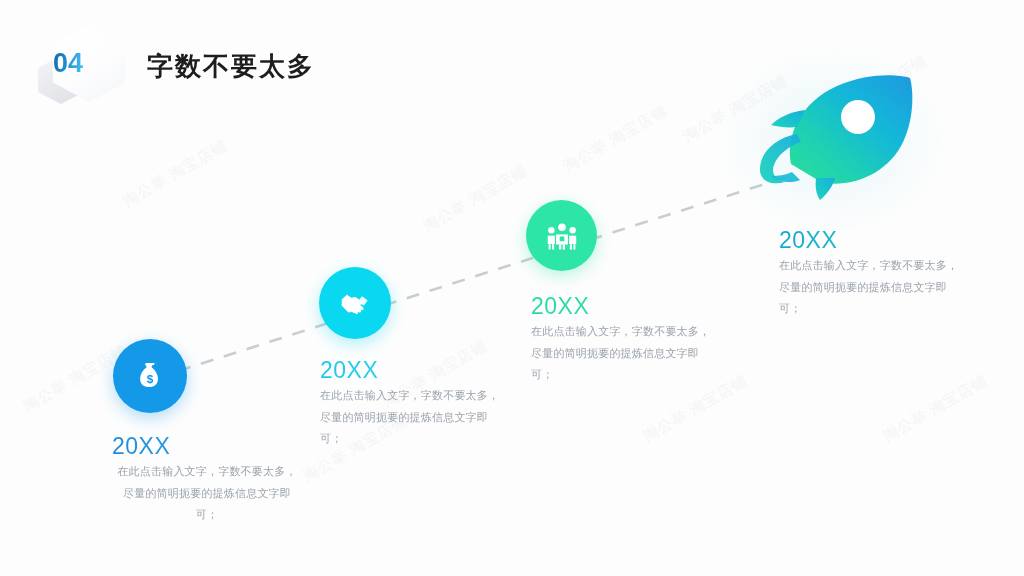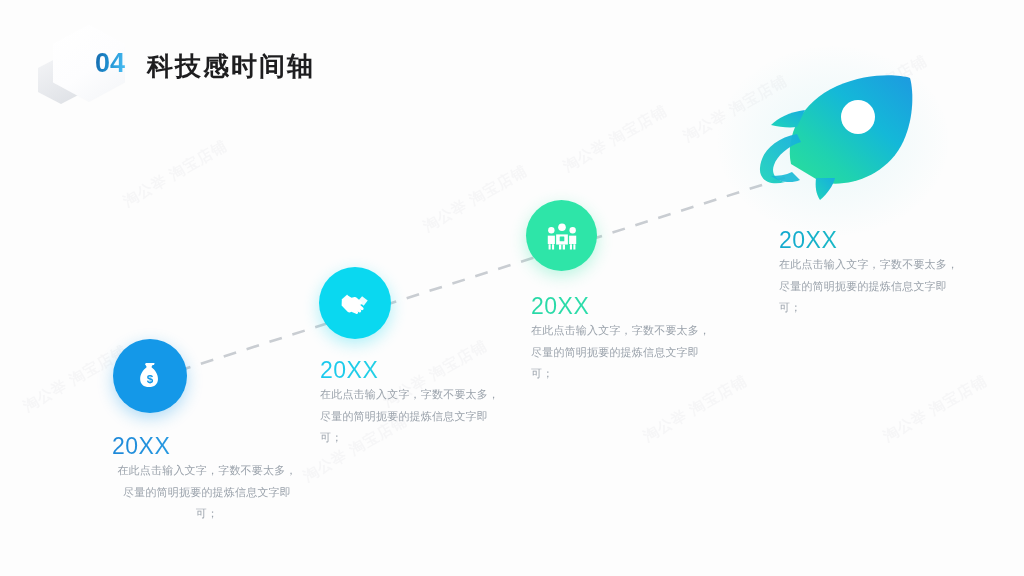--- a/index.html
+++ b/index.html
@@ -31,21 +31,21 @@
     position:absolute;left:2px;top:32px;width:46px;height:48px;
     background:linear-gradient(150deg,#f4f5f7 0%,#e6e8ec 60%,#dcdfe4 100%);
     clip-path:polygon(50% 0%,100% 25%,100% 75%,50% 100%,0% 75%,0% 25%);
     filter:drop-shadow(1px 2px 3px rgba(80,90,110,0.22));
   }
   .hex-lg{
     position:absolute;left:17px;top:0px;width:72px;height:78px;
     background:linear-gradient(145deg,#ffffff 0%,#fdfdfe 55%,#f3f5f8 100%);
     clip-path:polygon(50% 0%,100% 25%,100% 75%,50% 100%,0% 75%,0% 25%);
     filter:drop-shadow(2px 3px 5px rgba(80,95,120,0.28));
-    display:flex;align-items:center;justify-content:flex-end;
+    display:flex;align-items:center;justify-content:flex-start;
   }
   .hex-num{
     font-size:27px;font-weight:700;letter-spacing:0px;
     background:linear-gradient(100deg,#1565a8 0%,#1e8fd0 45%,#4fc3f7 100%);
     -webkit-background-clip:text;background-clip:text;
     -webkit-text-fill-color:transparent;color:#1e8fd0;
     font-family:"Liberation Sans",sans-serif;
   }
   .title{
     position:absolute;left:147px;top:49px;
@@ -68,21 +68,21 @@
   .stage-text{position:absolute;z-index:5;width:200px;}
   .stage-year{
     font-size:23px;font-weight:400;letter-spacing:0.5px;
     margin:0 0 2px 0;line-height:1.1;
     -webkit-background-clip:text;background-clip:text;
     -webkit-text-fill-color:transparent;
     font-family:"Liberation Sans",sans-serif;
   }
   .stage-body{
     font-size:11px;line-height:1.95;color:#9aa2ab;
-    margin:0;font-family:Liberation Mono, monospace;
+    margin:0;font-family:Liberation Sans, sans-serif;
     letter-spacing:0.2px;
   }
 
   
   .rocket{position:absolute;left:745px;top:72px;width:175px;height:130px;z-index:4;}
   .rocket-glow{
     position:absolute;left:-28px;top:-26px;width:232px;height:190px;
     background:radial-gradient(ellipse at 50% 50%,rgba(60,200,215,0.10) 0%,rgba(60,200,215,0.04) 45%,rgba(255,255,255,0) 72%);
     border-radius:50%;
   }
@@ -105,21 +105,21 @@
     <div class="wm" style="left:380px;top:395px;">淘公举  淘宝店铺</div>
   </div>
 
   <div class="header">
     <div class="hex-wrap">
       <div class="hex-sm"></div>
       <div class="hex-lg">
         <span class="hex-num">04</span>
       </div>
     </div>
-    <div class="title">科技感时间轴</div>
+    <div class="title">字数不要太多</div>
   </div>
 
   <svg class="track" viewBox="0 0 1024 576">
     <line x1="178" y1="371" x2="790" y2="176" stroke="#c9cdd2" stroke-width="2.6" stroke-dasharray="13 11" stroke-linecap="butt"></line>
   </svg>
 
   <div class="node" style="left:113px;top:339px;width:74px;height:74px;">
     <div class="bubble" style="left:0;top:0;width:74px;height:74px;background:#1498e8;box-shadow:0 5px 16px rgba(20,152,232,0.32);">
       <svg width="30" height="30" viewBox="0 0 32 32">
         <path d="M12.6 3.2h6.8l-1.6 2.6c-.25.4-.2.8.1 1.1 3.3 2.6 6.6 6.6 6.6 12.2 0 5.6-3.9 8.6-9.5 8.6s-9.5-3-9.5-8.6c0-5.6 3.3-9.6 6.6-12.2.3-.3.35-.7.1-1.1L10.6 3.2z" fill="#ffffff"></path>

